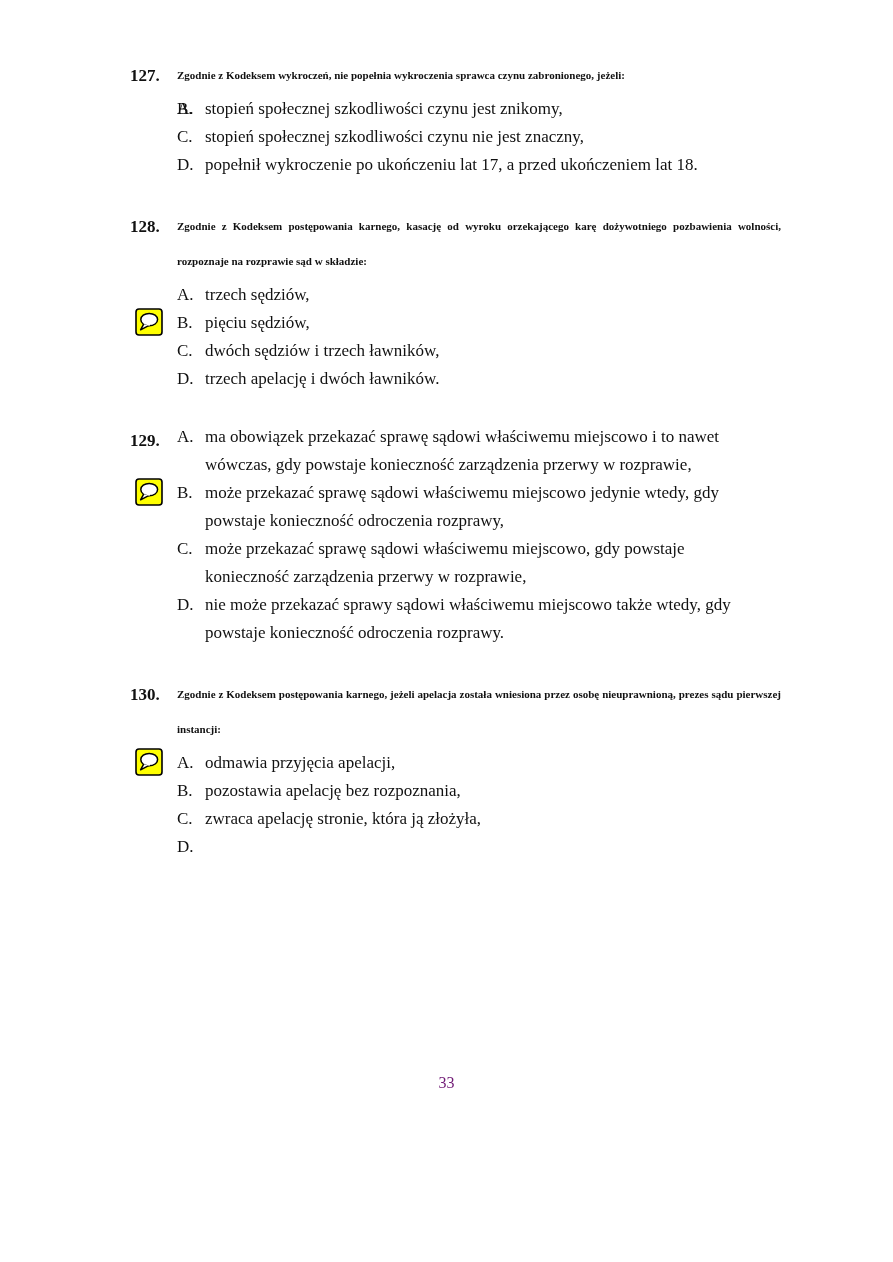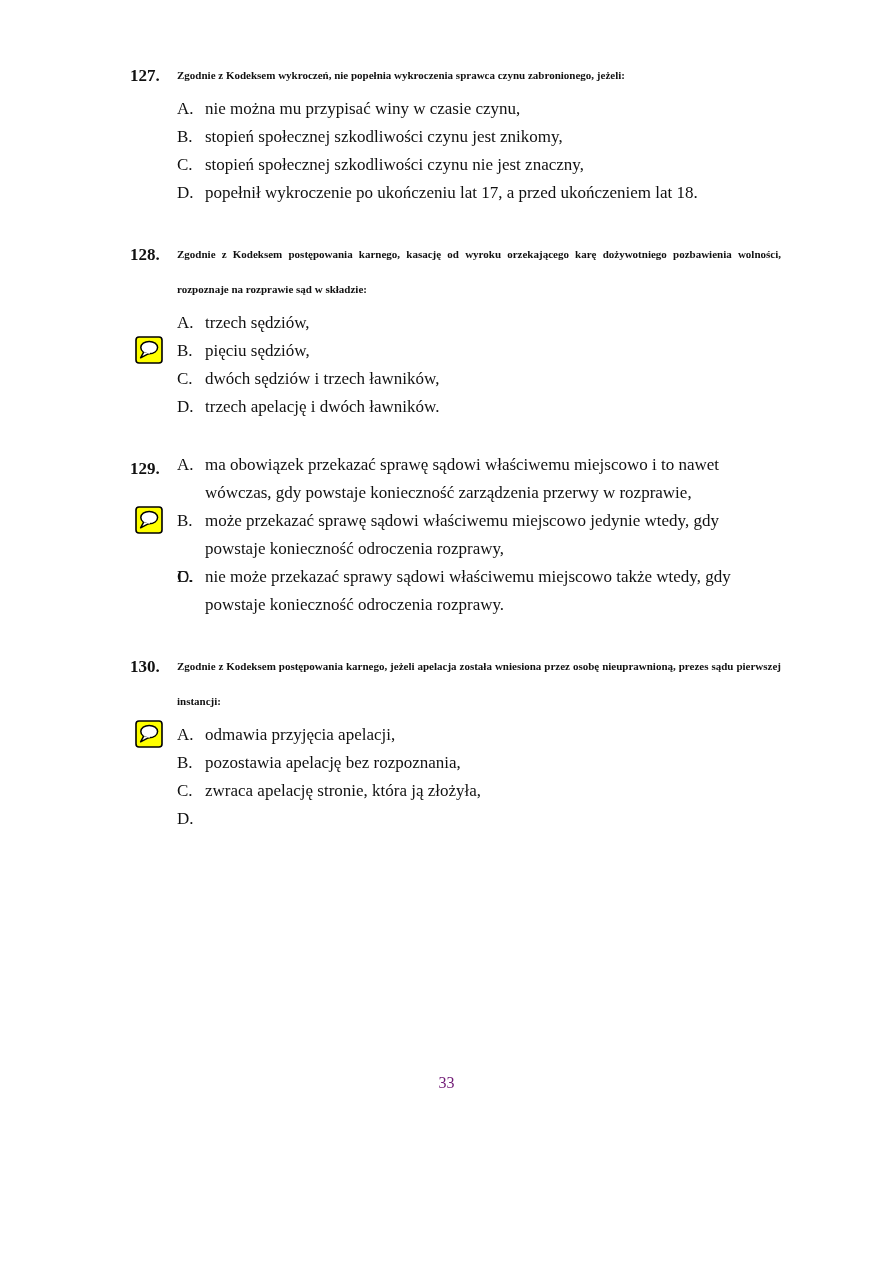--- a/index.html
+++ b/index.html
@@ -69,21 +69,20 @@
 
 <div class="page">
   <div class="content">
 
     <div class="question">
       <span class="q-number">127.</span>
       <div class="q-text">Zgodnie z Kodeksem wykroczeń, nie popełnia wykroczenia sprawca czynu zabronionego, jeżeli:</div>
       <div class="options">
         <div class="option">
           <span class="option-letter">A.</span>
-          <span>nie można mu przypisać winy w czasie czynu,</span>
         </div>
         <div class="option">
           <span class="option-letter">B.</span>
           <span>stopień społecznej szkodliwości czynu jest znikomy,</span>
         </div>
         <div class="option">
           <span class="option-letter">C.</span>
           <span>stopień społecznej szkodliwości czynu nie jest znaczny,</span>
         </div>
         <div class="option">
@@ -138,20 +137,21 @@
               <ellipse cx="14.2" cy="11.6" rx="8.4" ry="6.2" fill="#ffffff" stroke="#000000" stroke-width="1.5"></ellipse>
               <path d="M9.2,15.2 L5.6,21.8 L14.6,17.2 Z" fill="#ffffff" stroke="#000000" stroke-width="1.5" stroke-linejoin="round"></path>
               <path d="M9.4,14.6 L13.8,16.4" stroke="#ffffff" stroke-width="2.6" stroke-linecap="round"></path>
             </svg>
           </span>
           <span class="option-letter">B.</span>
           <span>może przekazać sprawę sądowi właściwemu miejscowo jedynie wtedy, gdy powstaje konieczność odroczenia rozprawy,</span>
         </div>
         <div class="option">
           <span class="option-letter">C.</span>
+          <span>może przekazać sprawę sądowi właściwemu miejscowo, gdy powstaje konieczność zarządzenia przerwy w rozprawie,</span>
         </div>
         <div class="option">
           <span class="option-letter">D.</span>
           <span>nie może przekazać sprawy sądowi właściwemu miejscowo także wtedy, gdy powstaje konieczność odroczenia rozprawy.</span>
         </div>
       </div>
     </div>
 
     <div class="question">
       <span class="q-number">130.</span>

